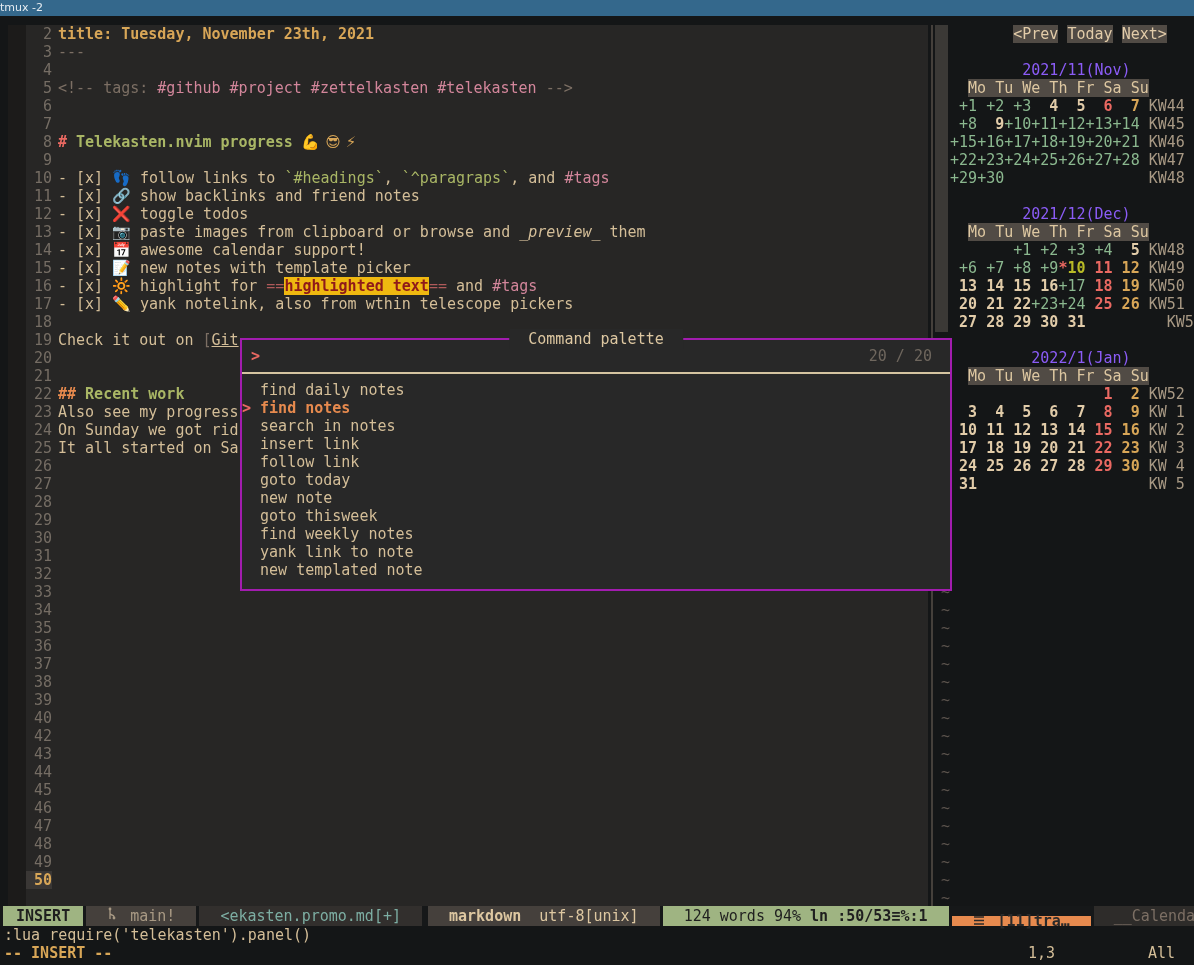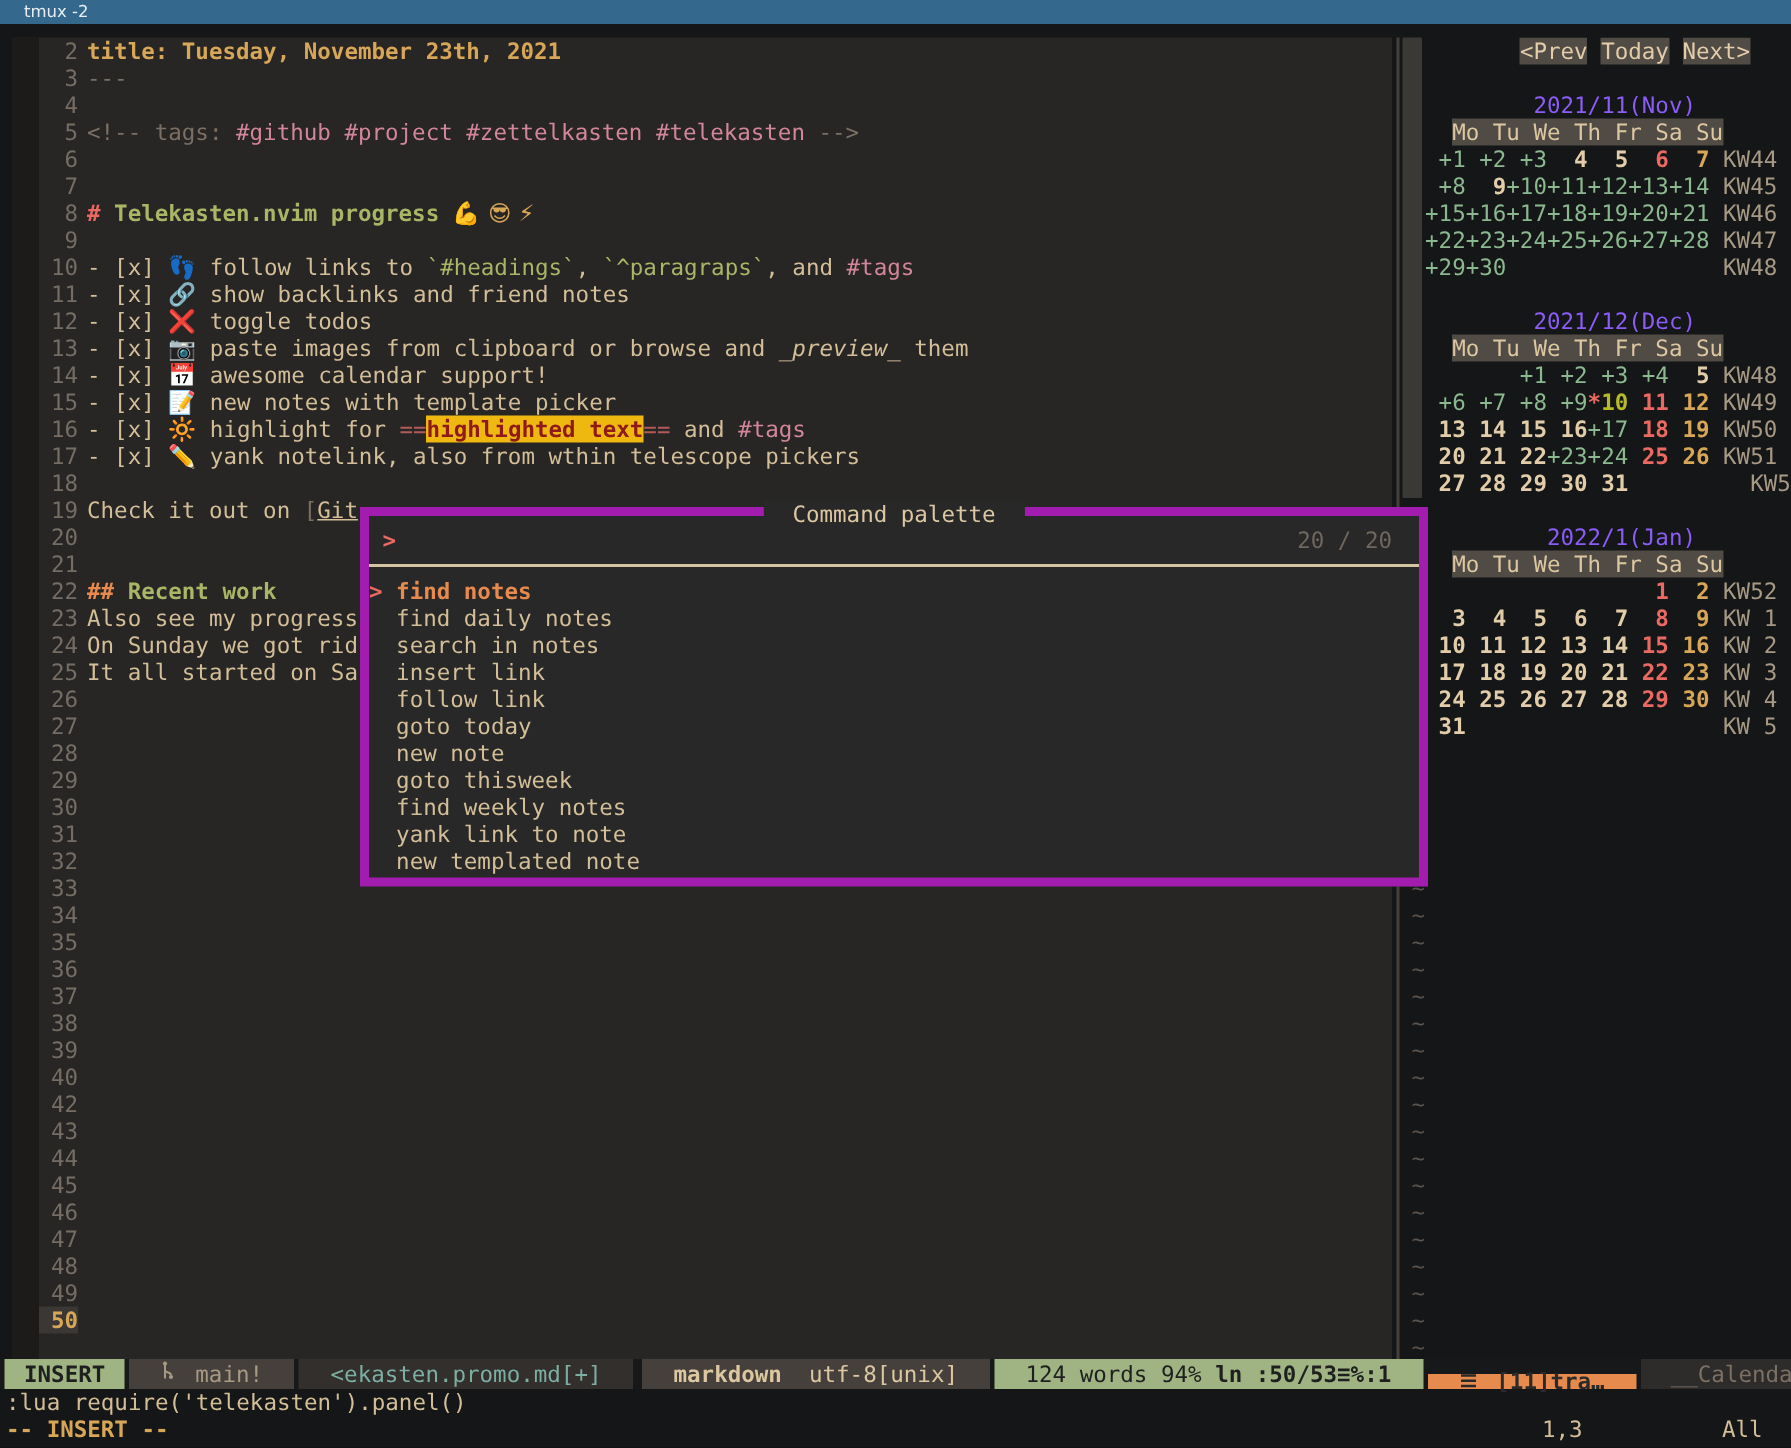--- a/index.html
+++ b/index.html
@@ -1,21 +1,21 @@
 <!DOCTYPE html>
 <html><head>
 <meta charset="utf-8">
 <style>
   html,body{margin:0;padding:0;background:#0d0f10;}
   .screen{position:relative;width:1194px;height:965px;background:#141617;overflow:hidden;
           font-family:"DejaVu Sans Mono","Liberation Mono",monospace;font-size:15px;}
   
   .titlebar{position:absolute;left:0;top:0;width:1194px;height:16px;background:#34688c;
             color:#e7edf2;font-family:"DejaVu Sans","Liberation Sans",sans-serif;
-            font-size:11px;line-height:15px;padding-left:16px;box-sizing:border-box;}
+            font-size:11px;line-height:15px;padding-left:0;box-sizing:border-box;}
   .term{position:absolute;left:0;top:16px;width:1194px;height:949px;background:#141617;}
 
   
   .editor{position:absolute;left:8px;top:9px;width:920px;height:881px;background:#272625;overflow:hidden;}
   .signcol{position:absolute;left:0;top:0;width:18px;height:881px;background:#1c1b1a;}
   .elines{position:absolute;left:0;top:0;width:100%;}
   .eline{height:18px;line-height:18px;white-space:pre;display:flex;}
   .lnum{display:inline-block;width:26px;margin-left:18px;margin-right:6px;text-align:right;
         color:#756d64;flex:0 0 auto;}
   .lnum.cur{color:#d8a657;font-weight:bold;background:#3a3735;}
@@ -50,21 +50,21 @@
   .c-aqua{color:#8bb88f;}
   .c-sat{color:#ea6962;font-weight:bold;}
   .c-sun{color:#d8a657;font-weight:bold;}
   .c-today{color:#b8bb26;font-weight:bold;}
   .c-star{color:#ea6962;font-weight:bold;}
   .c-kw{color:#a89984;}
   .c-tilde{color:#5b534d;}
 
   
   .palette{position:absolute;left:240px;top:322px;width:712px;height:253px;background:#282828;
-           border:6px solid #a21caf;box-sizing:border-box;z-index:10;}
+           border:2px solid #a21caf;box-sizing:border-box;z-index:10;}
   .ptitle{position:absolute;top:-11px;left:50%;transform:translateX(-50%);
           background:#282828;color:#ddc7a1;padding:0 10px;line-height:20px;white-space:pre;}
   .pprompt{height:32px;line-height:32px;border-bottom:2px solid #d5c4a1;position:relative;}
   .psym{color:#ea6962;font-weight:bold;padding-left:9px;}
   .pcounter{position:absolute;right:18px;top:0;color:#6f675e;}
   .plist{padding-top:7px;}
   .pitem{height:18px;line-height:18px;white-space:pre;color:#d4be98;}
   .pitem .pfx{color:#ea6962;font-weight:bold;}
   .pitem.sel .plabel{color:#e78a4e;font-weight:bold;}
 
@@ -208,22 +208,22 @@
         <div class="crow"><span class="c-tilde">~</span></div>
       </div>
 
     <div class="palette">
       <div class="ptitle"> Command palette </div>
       <div class="pprompt">
         <span class="psym">&gt;</span>
         <span class="pcounter">20 / 20</span>
       </div>
       <div class="plist" id="palette-list">
+          <div class="pitem"><span class="pfx">  </span><span class="plabel">find daily notes</span></div>
           <div class="pitem sel"><span class="pfx">&gt; </span><span class="plabel">find notes</span></div>
-          <div class="pitem"><span class="pfx">  </span><span class="plabel">find daily notes</span></div>
           <div class="pitem"><span class="pfx">  </span><span class="plabel">search in notes</span></div>
           <div class="pitem"><span class="pfx">  </span><span class="plabel">insert link</span></div>
           <div class="pitem"><span class="pfx">  </span><span class="plabel">follow link</span></div>
           <div class="pitem"><span class="pfx">  </span><span class="plabel">goto today</span></div>
           <div class="pitem"><span class="pfx">  </span><span class="plabel">new note</span></div>
           <div class="pitem"><span class="pfx">  </span><span class="plabel">goto thisweek</span></div>
           <div class="pitem"><span class="pfx">  </span><span class="plabel">find weekly notes</span></div>
           <div class="pitem"><span class="pfx">  </span><span class="plabel">yank link to note</span></div>
           <div class="pitem"><span class="pfx">  </span><span class="plabel">new templated note</span></div>
         </div>

